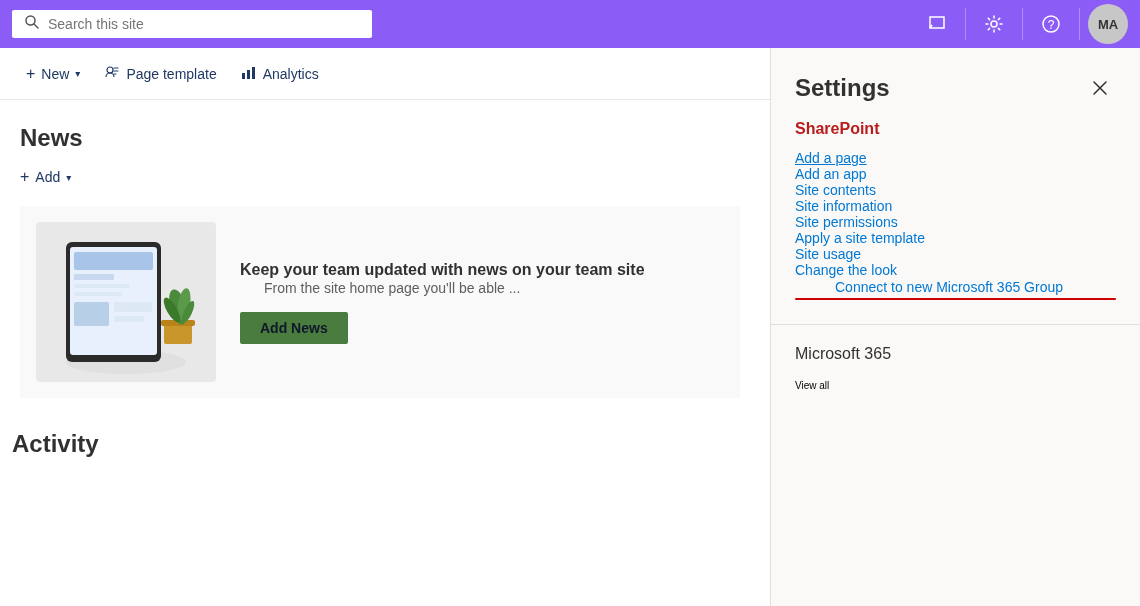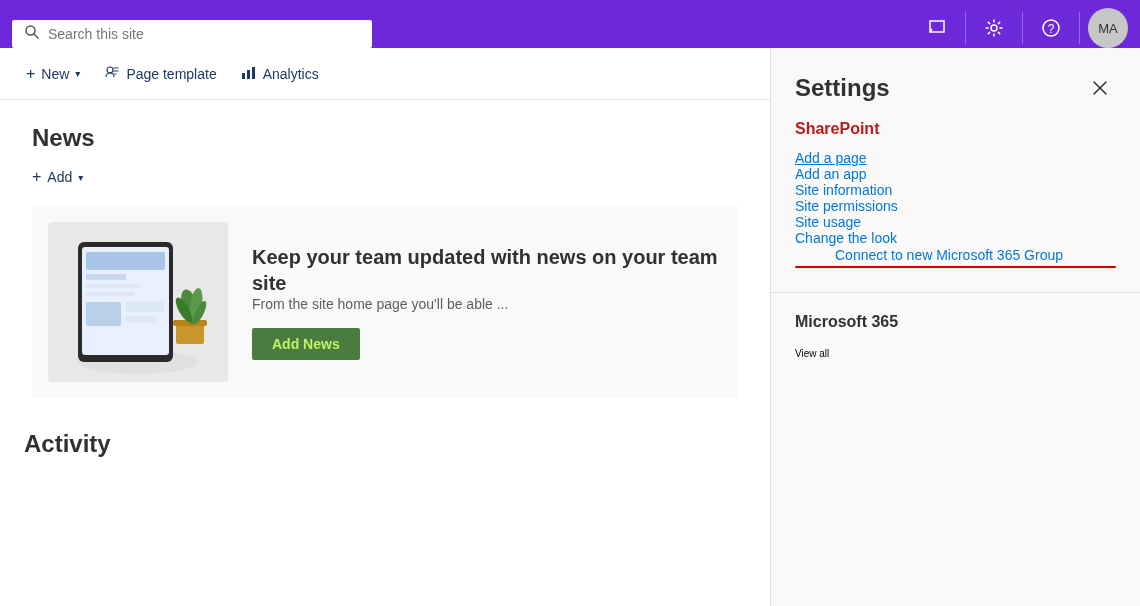--- a/index.html
+++ b/index.html
@@ -1,23 +1,23 @@
 <!DOCTYPE html>
 <html><head>
   <meta charset="utf-8">
   <style>
     * { box-sizing: border-box; margin: 0; padding: 0; }
     body { font-family: 'Segoe UI', Arial, sans-serif; background: #fff; overflow: hidden; width: 1140px; height: 606px; }
 
     
     .topbar {
-      background: #6d28d9;
+      background: #8b5cf6;
       height: 48px;
       display: flex;
-      align-items: flex-end;
+      align-items: center;
       justify-content: space-between;
       padding: 0 12px;
     }
     .topbar-left { display: flex; align-items: center; }
     .search-box {
       display: flex;
       align-items: center;
       background: #fff;
       border-radius: 2px;
       padding: 4px 12px;
@@ -53,21 +53,21 @@
     .user-avatar {
       width: 40px;
       height: 40px;
       background: #c7c7c7;
       border-radius: 50%;
       display: flex;
       align-items: center;
       justify-content: center;
       color: #333;
       font-size: 13px;
-      font-weight: 400;
+      font-weight: 700;
       cursor: pointer;
       border: 2px solid transparent;
     }
     .topbar-divider {
       width: 1px;
       height: 32px;
       background: rgba(255,255,255,0.3);
       margin: 0 4px;
     }
 
@@ -103,21 +103,21 @@
       border: none;
       cursor: pointer;
       font-size: 14px;
       color: #1f3864;
       border-radius: 2px;
     }
     .toolbar-btn .chevron { font-size: 10px; }
 
     
     .news-section {
-      padding: 24px 32px 16px;
+      padding: 24px 20px 16px;
     }
     .news-title {
       font-size: 24px;
       font-weight: 600;
       color: #323130;
       margin-bottom: 12px;
     }
     .add-btn {
       display: flex;
       align-items: center;
@@ -145,44 +145,45 @@
       width: 180px;
       height: 160px;
       flex-shrink: 0;
       background: #e8e8e8;
       border-radius: 4px;
       position: relative;
       overflow: hidden;
     }
     .news-card-content { flex: 1; }
     .news-card-title {
-      font-size: 20px;
+      font-size: 16px;
       font-weight: 600;
       color: #323130;
       line-height: 1.3;
     }
     .news-card-desc {
       font-size: 14px;
       color: #605e5c;
       margin-bottom: 16px;
+      margin-left: 24px;
     }
     .add-news-btn {
       background: #4a7c3f;
-      color: #bef264;
+      color: #0f172a;
       border: none;
       padding: 8px 20px;
       font-size: 14px;
       font-weight: 600;
       cursor: pointer;
       border-radius: 2px;
     }
 
     
     .activity-section {
-      padding: 16px 24px 0;
+      padding: 16px 12px 0;
     }
     .activity-title {
       font-size: 24px;
       font-weight: 600;
       color: #323130;
     }
 
     
     .settings-panel {
       width: 370px;
@@ -249,21 +250,21 @@
       border: none;
       border-top: 1px solid #e1dfdd;
       margin: 20px 0;
     }
 
     .ms365-section {
       padding: 0 24px;
     }
     .ms365-title {
       font-size: 16px;
-      font-weight: 700;
+      font-weight: 400;
       color: #323130;
       margin-bottom: 12px;
     }
     .ms365-link {
       font-size: 10px;
       color: #000000;
       cursor: pointer;
       text-decoration: none;
     }
   </style>
@@ -398,22 +399,24 @@
         </svg>
       </button>
     </div>
 
     <div class="settings-section-title">SharePoint</div>
 
     <div class="settings-links">
 
       <a class="settings-link underlined" href="#">Add a page</a>
       <a class="settings-link" href="#">Add an app</a>
+      <a class="settings-link" href="#">Site contents</a>
       <a class="settings-link" href="#">Site information</a>
       <a class="settings-link" href="#">Site permissions</a>
+      <a class="settings-link" href="#">Apply a site template</a>
       <a class="settings-link" href="#">Site usage</a>
       <a class="settings-link" href="#">Change the look</a>
       <span style="display:inline-block; position:relative; padding-bottom:4px;">
         <a class="settings-link" href="#" style="display:inline;margin-left:40px;">Connect to new Microsoft 365 Group</a>
         <span style="display:block; height:2px; background:#c00; border-radius:2px; margin-top:2px;"></span>
       </span>
     </div>
 
     <hr class="settings-divider">
 

